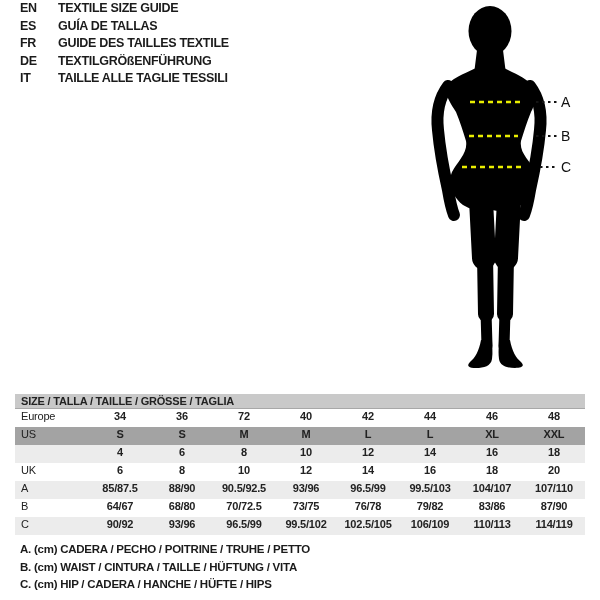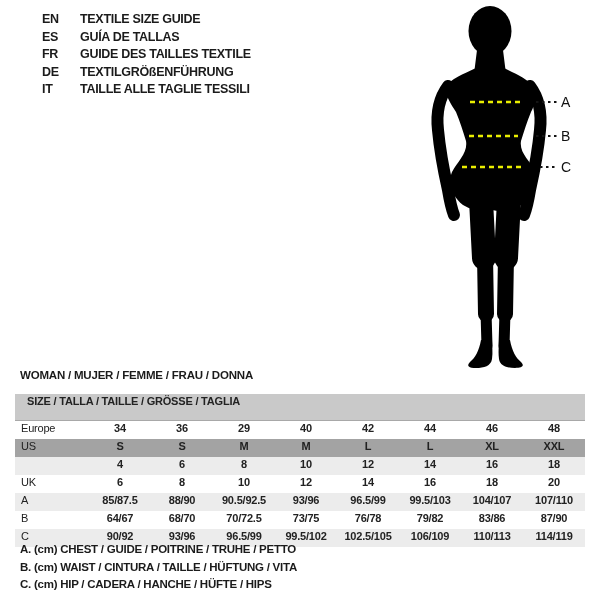--- a/index.html
+++ b/index.html
@@ -1,31 +1,31 @@
 <!DOCTYPE html>
 <html><head>
 <meta charset="utf-8">
 <style>
   html,body{margin:0;padding:0;background:#fff;}
   .page{
     position:relative;width:600px;height:600px;background:#ffffff;
     font-family:"Liberation Sans",sans-serif;color:#1b1b1b;overflow:hidden;
   }
   
-  .lang{position:absolute;left:20px;top:11px;margin-left:22px;}
+  .lang{position:absolute;left:20px;top:0;}
   .lang-row{display:flex;line-height:17.5px;font-size:12.5px;font-weight:700;letter-spacing:-0.3px;}
   .lang-code{width:38px;flex:0 0 38px;}
   
   .figure-svg{position:absolute;left:0;top:0;width:600px;height:600px;pointer-events:none;}
   .measure-label{position:absolute;left:561px;font-size:14px;font-weight:400;color:#111;}
   
   .section-title{position:absolute;left:20px;top:369px;font-size:11.5px;font-weight:700;letter-spacing:-0.2px;}
   
   .size-table{position:absolute;left:15px;top:394px;width:570px;font-size:11px;letter-spacing:-0.2px;color:#222;}
-  .t-header{height:27px;line-height:15px;font-weight:700;padding-left:12px;box-sizing:border-box;border-bottom:1px solid #a8a8a8;}
+  .t-header{height:15px;line-height:15px;font-weight:700;padding-left:6px;box-sizing:border-box;border-bottom:1px solid #a8a8a8;}
   .t-row{display:grid;grid-template-columns:74px repeat(8,1fr);height:18px;line-height:14.2px;}
   .t-label{padding-left:6px;text-align:left;}
   .t-cell{text-align:center;font-weight:bold;}
   
   .notes{position:absolute;left:20px;top:541px;font-size:11.5px;font-weight:700;line-height:17.6px;letter-spacing:-0.25px;}
 </style>
 </head>
 <body>
 
 <div class="page">
@@ -92,30 +92,29 @@
       <line x1="536" y1="102" x2="558" y2="102" stroke="#141414"></line>
       <line x1="536" y1="136" x2="558" y2="136" stroke="#141414"></line>
       <line x1="540" y1="167" x2="558" y2="167" stroke="#141414"></line>
     </g>
   </svg>
 
   <span class="measure-label" style="top:94px">A</span>
   <span class="measure-label" style="top:128px">B</span>
   <span class="measure-label" style="top:159px">C</span>
 
-  <div class="section-title">WOMAN / MUJER / FEMME / FRAU / DONNA</div>
 
   <div class="size-table">
     <div class="t-header" style="background: rgb(201, 201, 201);">SIZE / TALLA / TAILLE / GRÖSSE / TAGLIA</div>
     <div id="table-body">
         <div class="t-row">
           <div class="t-label">Europe</div>
           <div class="t-cell">34</div>
           <div class="t-cell">36</div>
-          <div class="t-cell">29</div>
+          <div class="t-cell">72</div>
           <div class="t-cell">40</div>
           <div class="t-cell">42</div>
           <div class="t-cell">44</div>
           <div class="t-cell">46</div>
           <div class="t-cell">48</div>
         </div>
         <div class="t-row" style="background: #a3a3a3;">
           <div class="t-label">US</div>
           <div class="t-cell">S</div>
           <div class="t-cell">S</div>
@@ -155,21 +154,21 @@
           <div class="t-cell">90.5/92.5</div>
           <div class="t-cell">93/96</div>
           <div class="t-cell">96.5/99</div>
           <div class="t-cell">99.5/103</div>
           <div class="t-cell">104/107</div>
           <div class="t-cell">107/110</div>
         </div>
         <div class="t-row">
           <div class="t-label">B</div>
           <div class="t-cell">64/67</div>
-          <div class="t-cell">68/70</div>
+          <div class="t-cell">68/80</div>
           <div class="t-cell">70/72.5</div>
           <div class="t-cell">73/75</div>
           <div class="t-cell">76/78</div>
           <div class="t-cell">79/82</div>
           <div class="t-cell">83/86</div>
           <div class="t-cell">87/90</div>
         </div>
         <div class="t-row" style="background: rgb(236, 236, 236);">
           <div class="t-label">C</div>
           <div class="t-cell">90/92</div>
@@ -178,18 +177,18 @@
           <div class="t-cell">99.5/102</div>
           <div class="t-cell">102.5/105</div>
           <div class="t-cell">106/109</div>
           <div class="t-cell">110/113</div>
           <div class="t-cell">114/119</div>
         </div>
       </div>
   </div>
 
   <div class="notes">
-      <div>A. (cm) CHEST / GUIDE / POITRINE / TRUHE / PETTO</div>
+      <div>A. (cm) CADERA / PECHO / POITRINE / TRUHE / PETTO</div>
       <div>B. (cm) WAIST / CINTURA / TAILLE / HÜFTUNG / VITA</div>
       <div>C. (cm) HIP / CADERA / HANCHE / HÜFTE / HIPS</div>
     </div>
 
 </div>
 
 </body></html>

